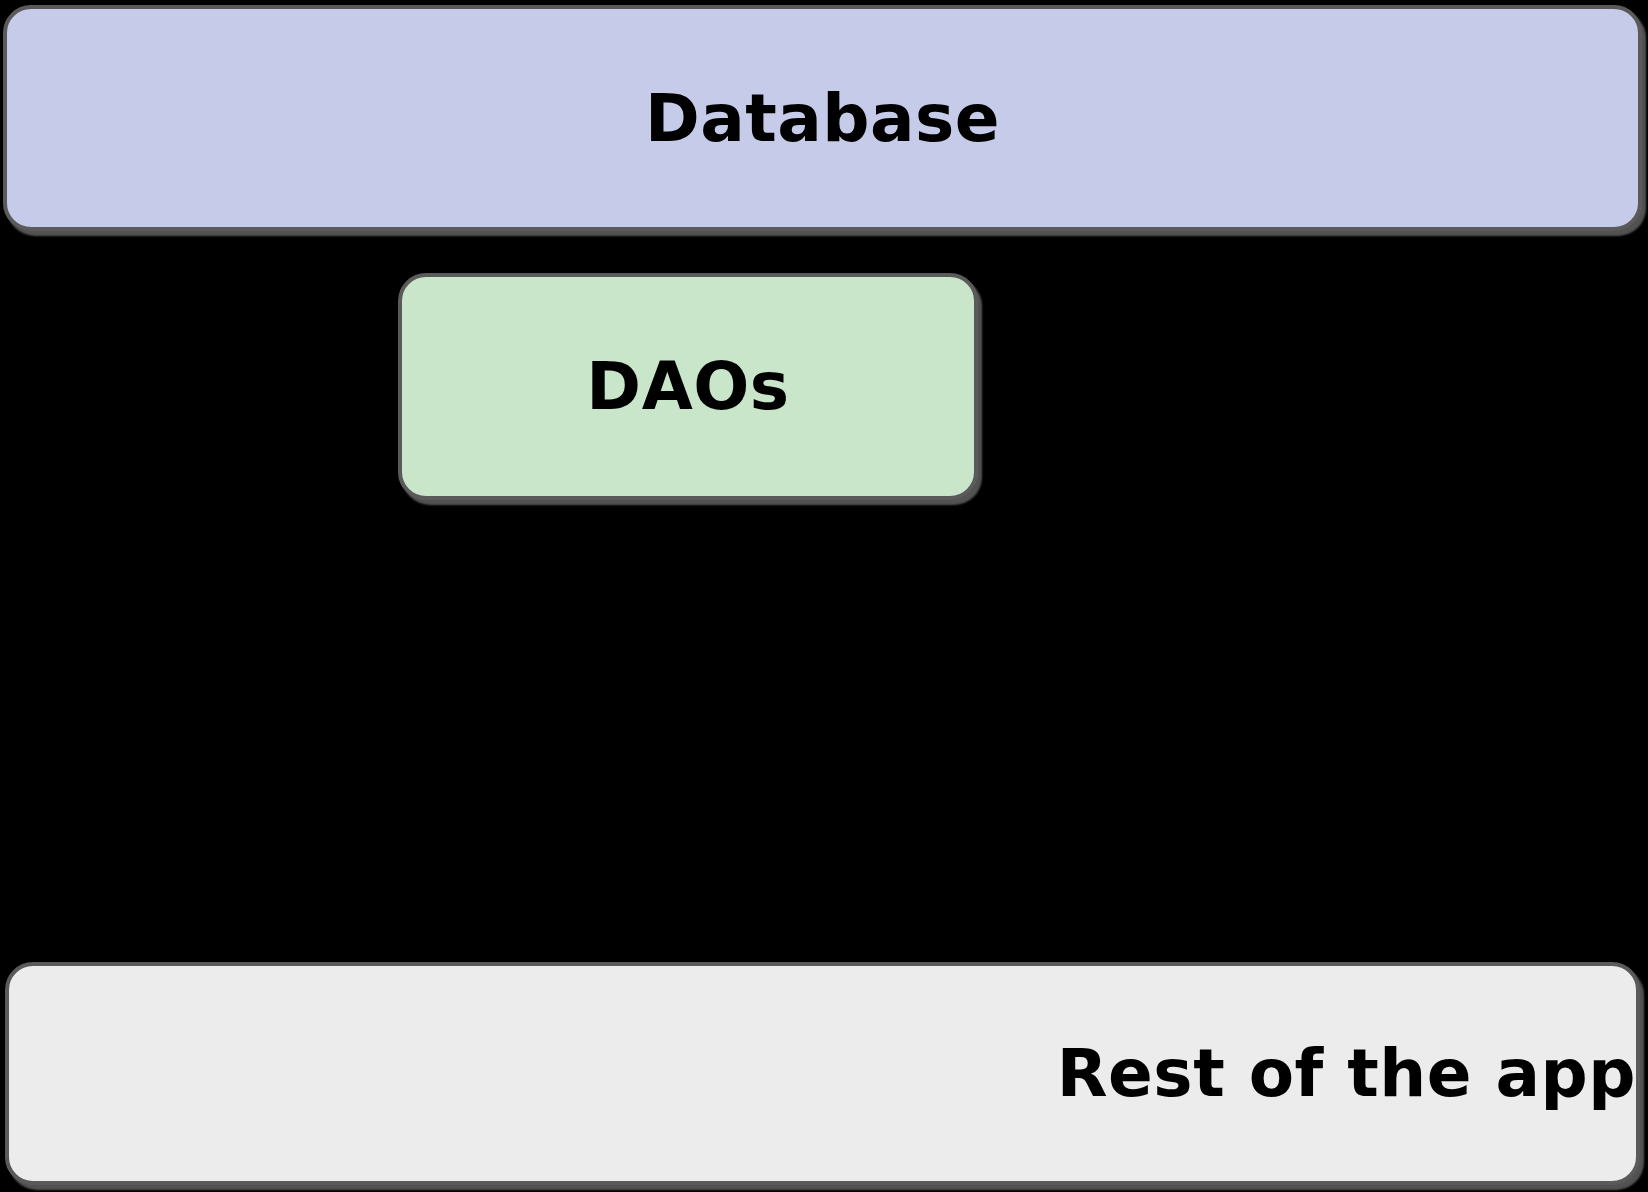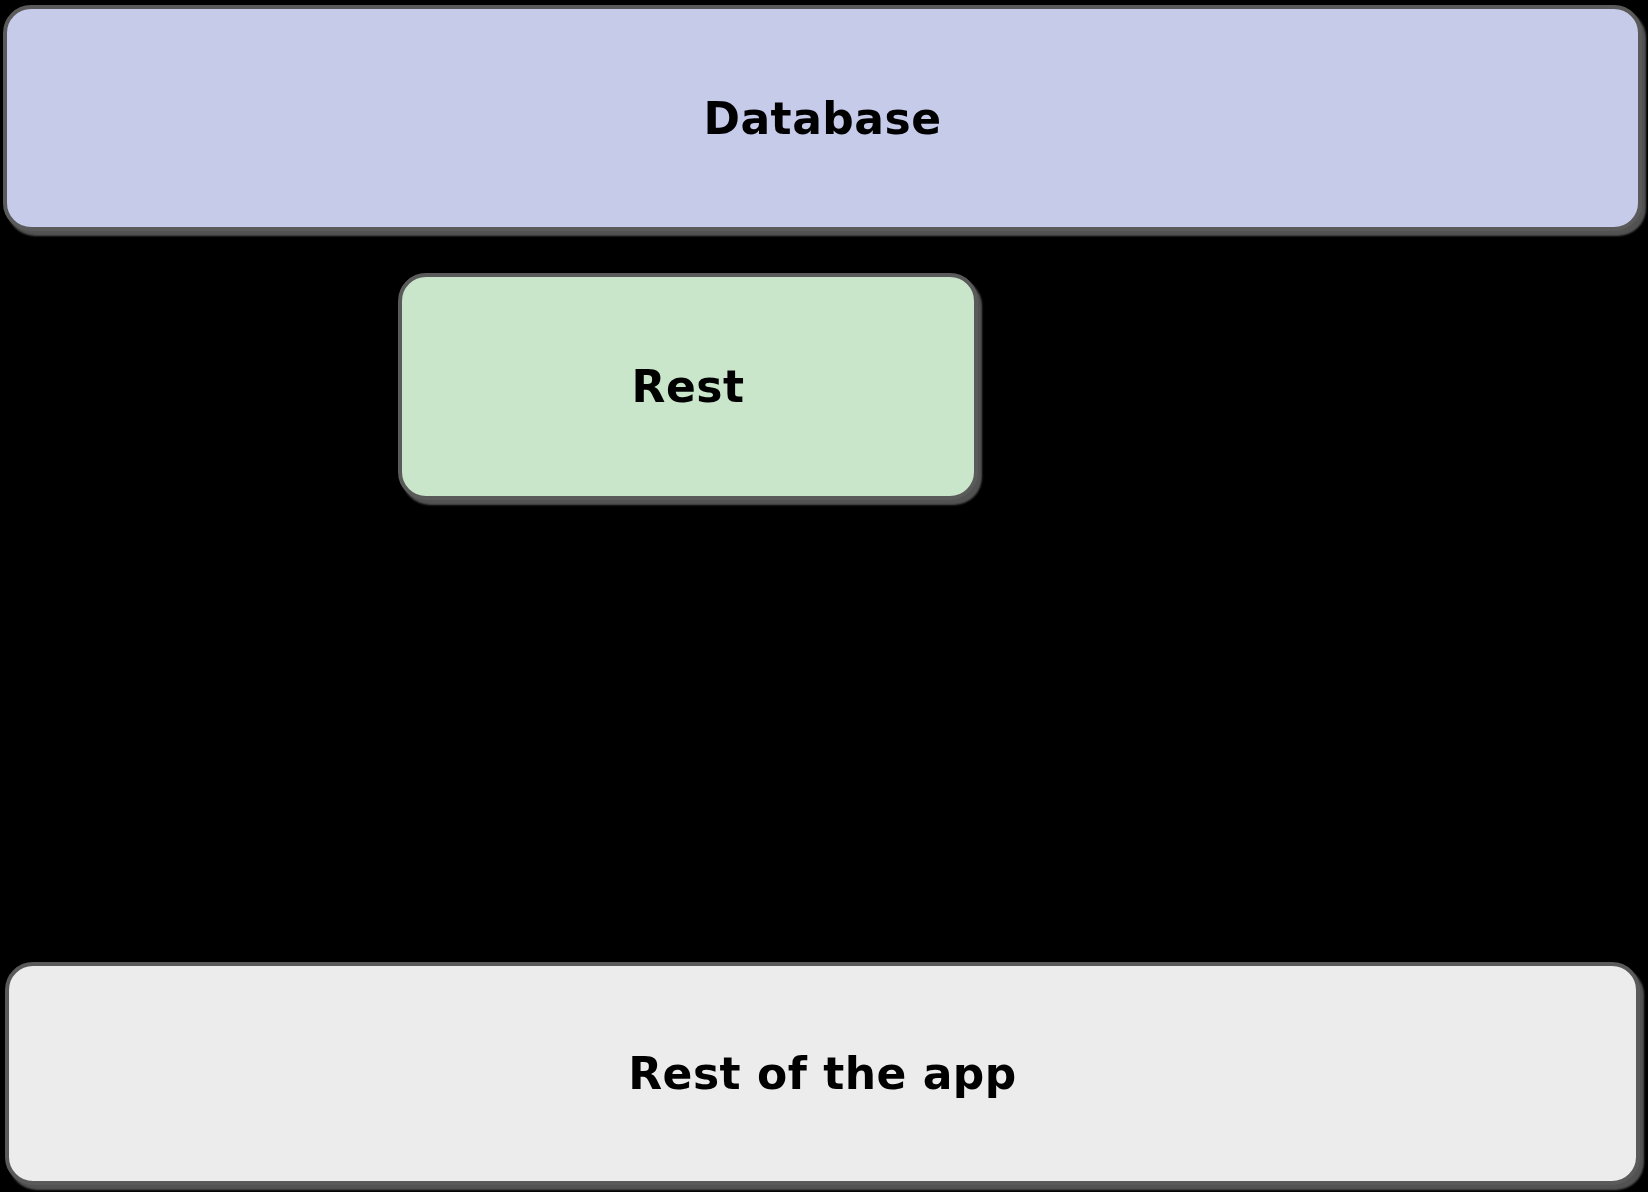--- a/index.html
+++ b/index.html
@@ -22,21 +22,21 @@
     position: absolute;
     box-sizing: border-box;
     border: 4px solid #5a5a5a;
     border-radius: 28px;
     display: flex;
     align-items: center;
     justify-content: center;
     box-shadow: 4px 5px 2px rgba(150,150,150,0.55);
   }
   .box-label {
-    font-size: 44px;
+    font-size: 66px;
     font-weight: bold;
     color: #000000;
     letter-spacing: 0.5px;
     white-space: nowrap;
   }
   #box-database {
     left: 3px;
     top: 5px;
     width: 1639px;
     height: 226px;
@@ -63,21 +63,21 @@
 </head>
 <body>
 
 <div class="diagram">
 
   <div class="box" id="box-database" style="background-color: rgb(199, 203, 234);">
     <span class="box-label">Database</span>
   </div>
 
   <div class="box" id="box-daos" style="background-color: rgb(201, 229, 202);">
-    <span class="box-label">Rest</span>
+    <span class="box-label">DAOs</span>
   </div>
 
 
-  <div class="box" id="box-rest" style="background-color: rgb(236, 236, 236);">
+  <div class="box" id="box-rest" style="background-color: rgb(236, 236, 236); justify-content: flex-end;">
     <span class="box-label">Rest of the app</span>
   </div>
 
 </div>
 
 </body></html>

